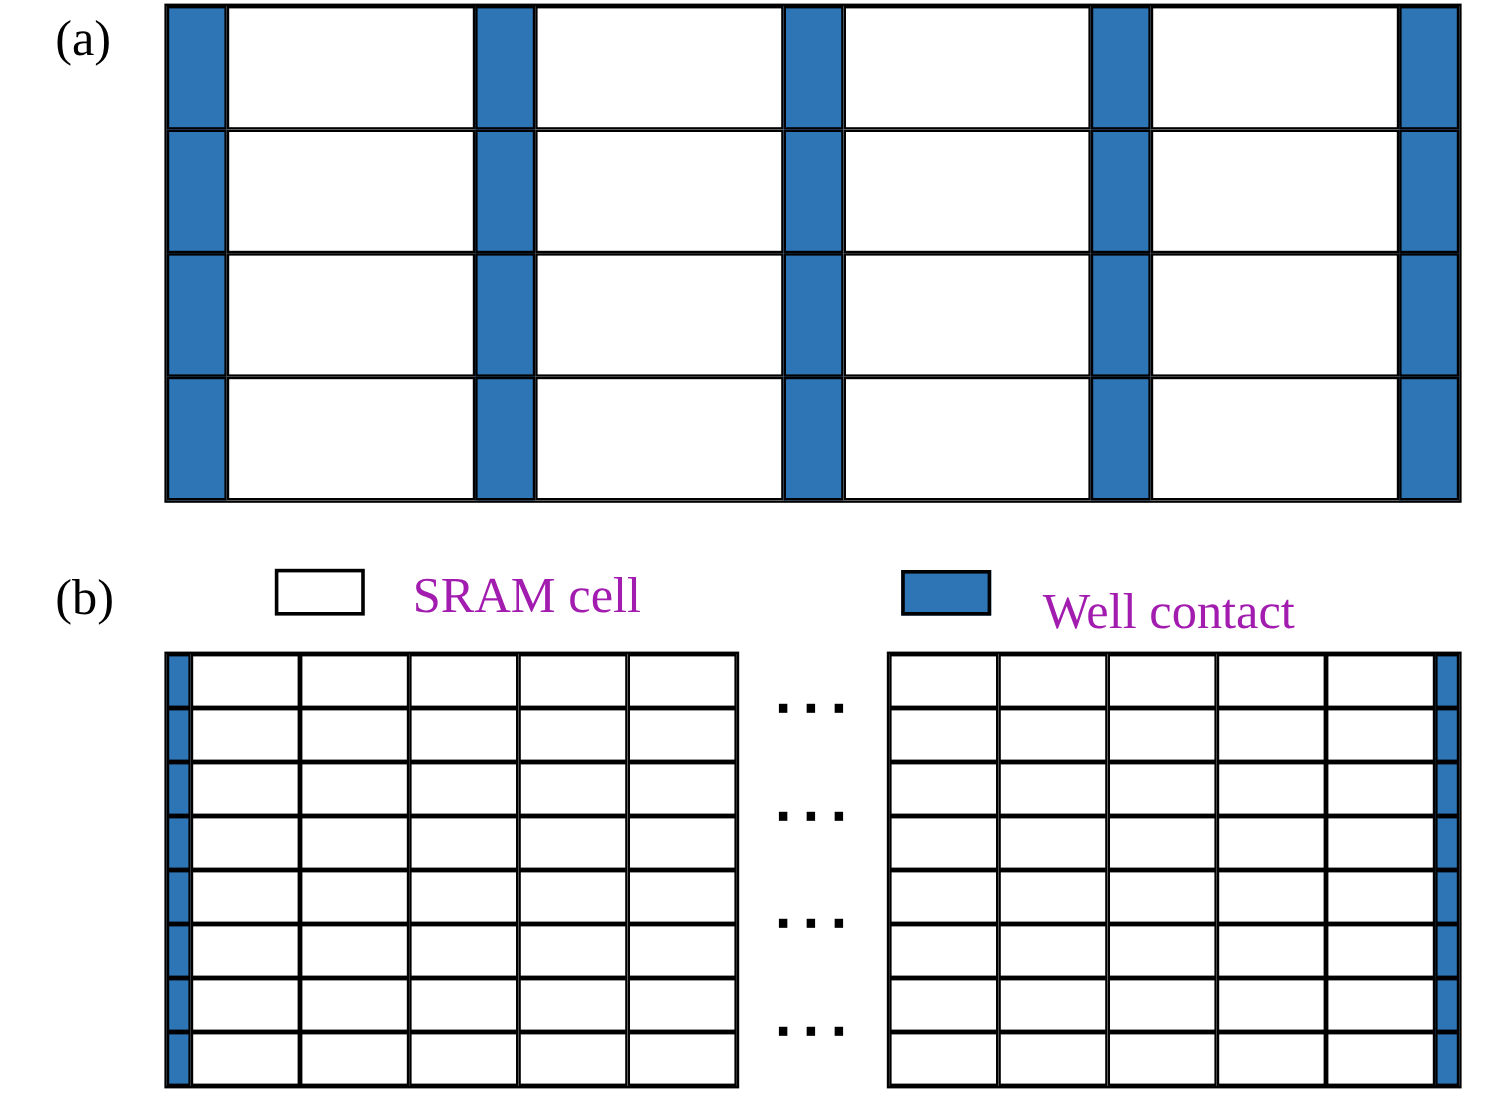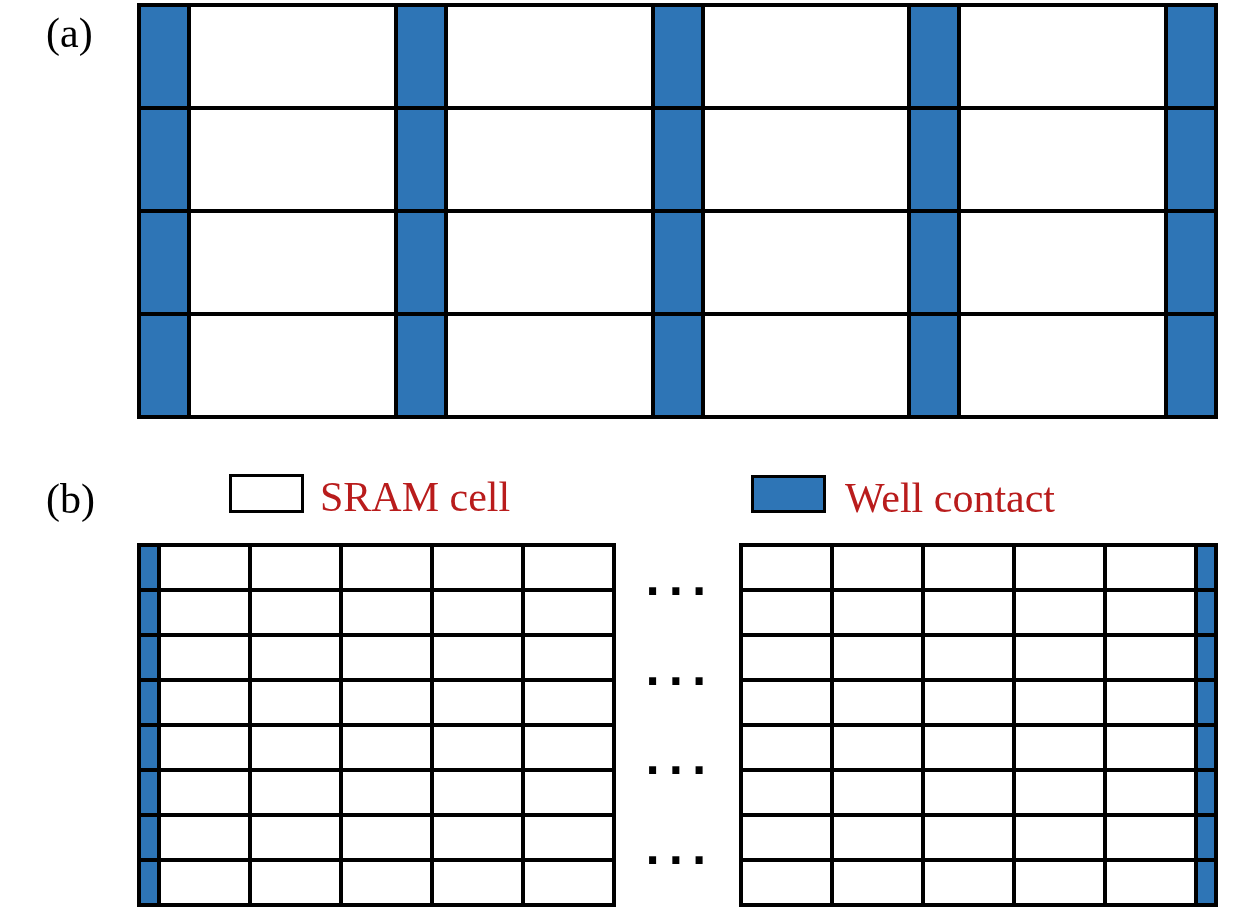--- a/index.html
+++ b/index.html
@@ -37,21 +37,22 @@
     position: absolute;
     border: 3px solid #000000;
     background: #ffffff;
   }
   .legend-swatch.well { background: var(--well, #2E75B6); }
   .legend-label {
     position: absolute;
     font-size: 42px;
     line-height: 1.1;
     white-space: nowrap;
-    color: #b91c1c;
+    color: #a21caf;
+    margin-left: 24px;
   }
   .dots {
     position: absolute;
     left: 645px;
     width: 64px;
     height: 42px;
     line-height: 38px;
     text-align: center;
     font-family: "DejaVu Sans", sans-serif;
     font-weight: bold;
@@ -105,21 +106,21 @@
       <div class="cell sram"></div>
       <div class="cell well"></div>
     </div>
 
   <div class="panel-label" style="left:46px; top:476px;">(b)</div>
 
   <div class="legend-swatch" style="left:229px; top:474px; width:75px; height:39px;"></div>
   <div class="legend-label" style="left:320px; top:474px;">SRAM cell</div>
 
   <div class="legend-swatch well" style="left:751px; top:475px; width:75px; height:38px;"></div>
-  <div class="legend-label" style="left:845px; top:475px;">Well contact</div>
+  <div class="legend-label" style="left:845px; top:487px;">Well contact</div>
 
   <div class="grid" style="left: 137px; top: 543px; width: 479px; height: 364px; grid-template-columns: 20px 1fr 1fr 1fr 1fr 1fr; grid-template-rows: repeat(8, 1fr);">
       <div class="cell well"></div>
       <div class="cell sram"></div>
       <div class="cell sram"></div>
       <div class="cell sram"></div>
       <div class="cell sram"></div>
       <div class="cell sram"></div>
       <div class="cell well"></div>
       <div class="cell sram"></div>

